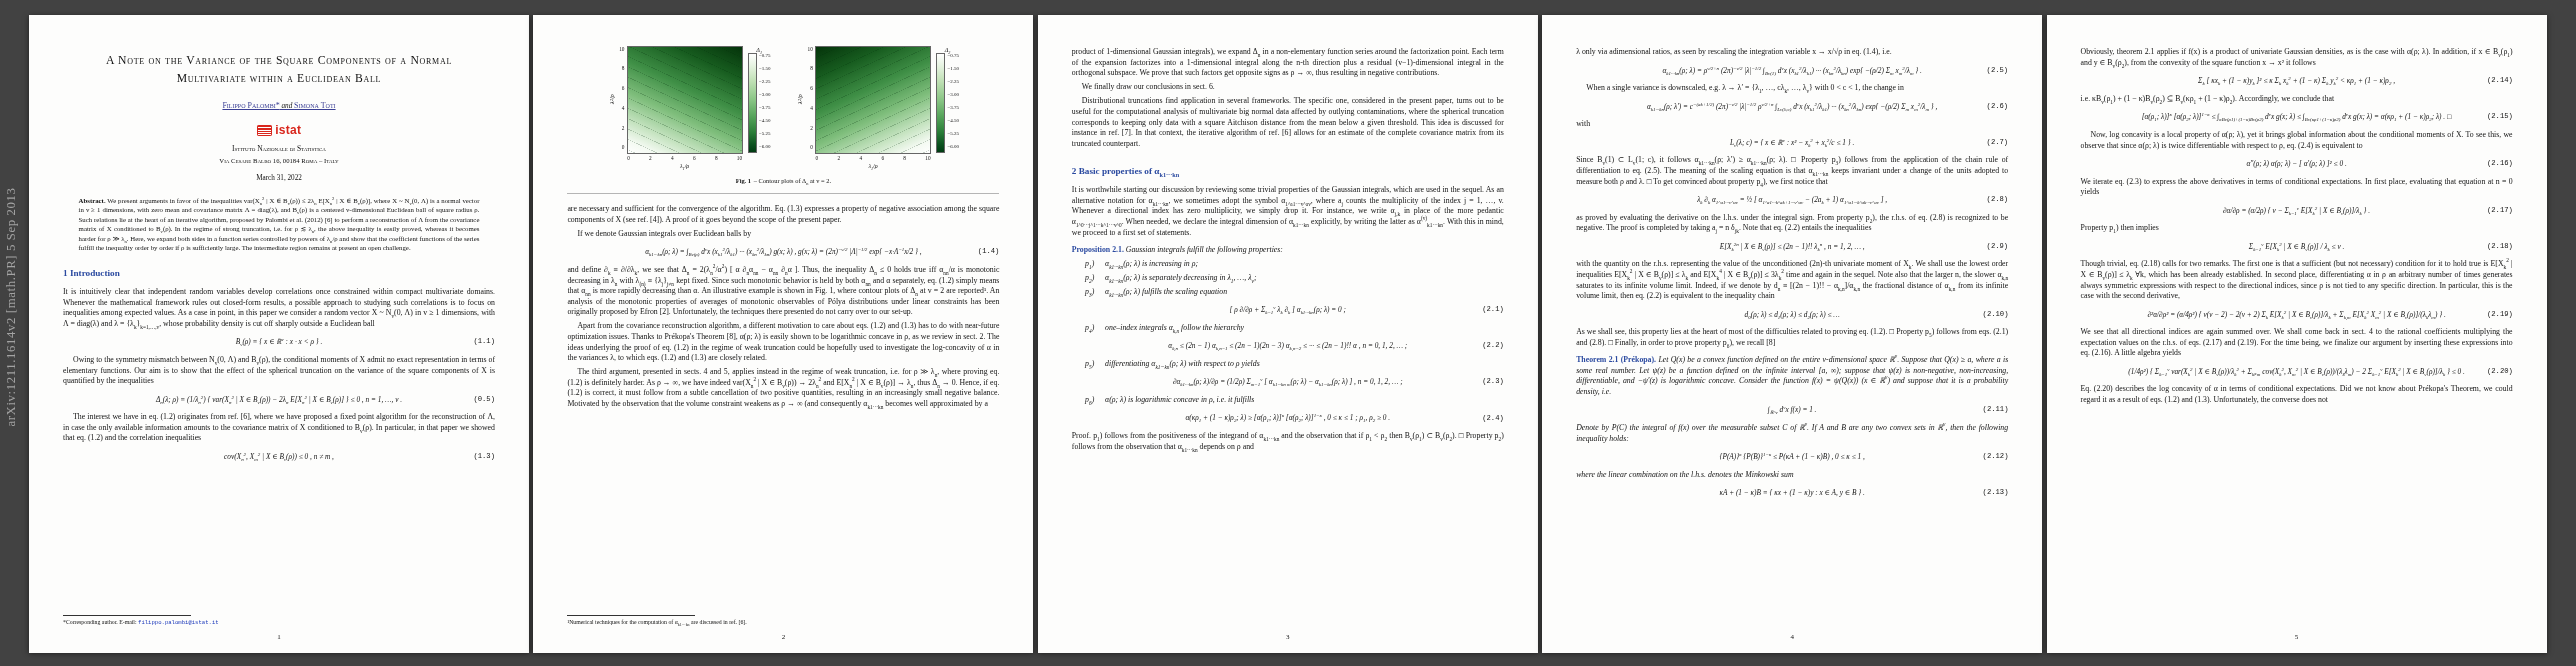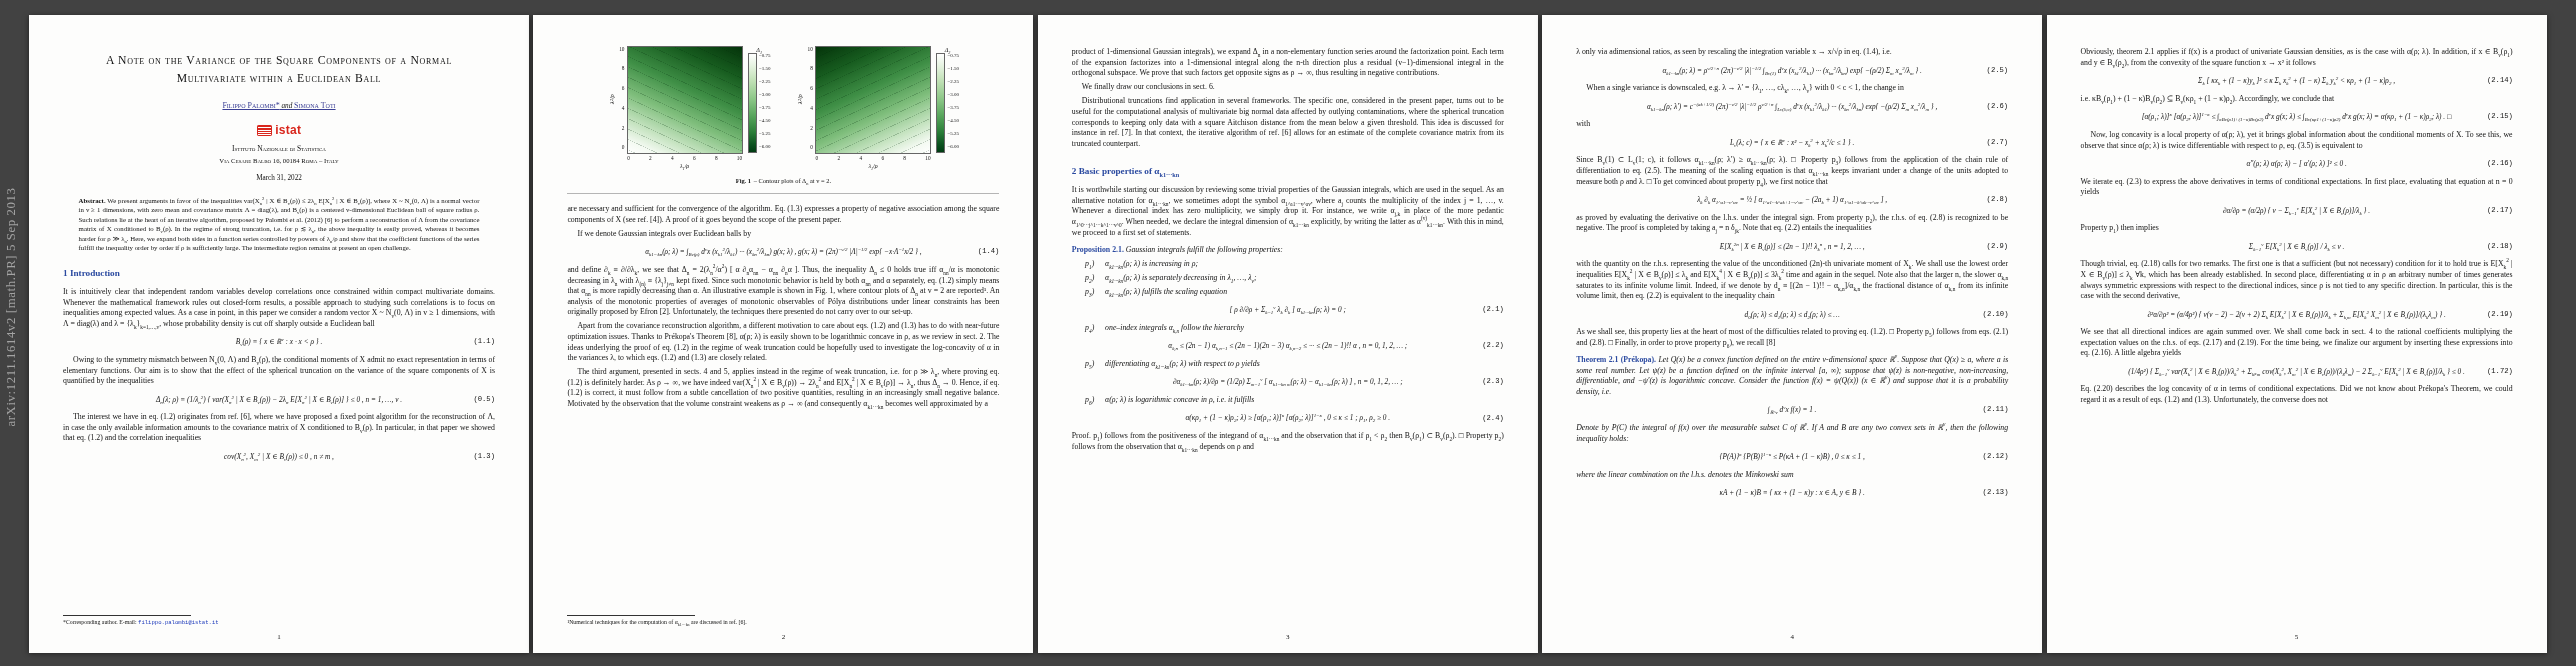--- a/index.html
+++ b/index.html
@@ -349,21 +349,21 @@
           <span class="eq-spacer"></span>
           <span class="eq-body">Σ<sub>k</sub> [ κx<sub>k</sub> + (1 − κ)y<sub>k</sub> ]² ≤ κ Σ<sub>k</sub> x<sub>k</sub><sup>2</sup> + (1 − κ) Σ<sub>k</sub> y<sub>k</sub><sup>2</sup> &lt; κρ<sub>1</sub> + (1 − κ)ρ<sub>2</sub> ,</span>
           <span class="eq-num">(2.14)</span>
         </div>
         <p class="para ni">i.e. κB<sub>v</sub>(ρ<sub>1</sub>) + (1 − κ)B<sub>v</sub>(ρ<sub>2</sub>) ⊆ B<sub>v</sub>(κρ<sub>1</sub> + (1 − κ)ρ<sub>2</sub>). Accordingly, we conclude that</p>
         <div class="eqrow">
           <span class="eq-spacer"></span>
           <span class="eq-body">[α(ρ<sub>1</sub>; λ)]<sup>κ</sup> [α(ρ<sub>2</sub>; λ)]<sup>1−κ</sup> ≤ ∫<sub>κBv(ρ1)+(1−κ)Bv(ρ2)</sub> d<sup>v</sup>x g(x; λ) ≤ ∫<sub>Bv(κρ1+(1−κ)ρ2)</sub> d<sup>v</sup>x g(x; λ) = α(κρ<sub>1</sub> + (1 − κ)ρ<sub>2</sub>; λ) .        □</span>
           <span class="eq-num">(2.15)</span>
         </div>
-        <p class="para">Now, log concavity is a local property of α(ρ; λ), yet it brings global information about the conditional moments of X. To see this, we observe that since α(ρ; λ) is twice differentiable with respect to ρ, eq. (3.5) is equivalent to</p>
+        <p class="para">Now, log concavity is a local property of α(ρ; λ), yet it brings global information about the conditional moments of X. To see this, we observe that since α(ρ; λ) is twice differentiable with respect to ρ, eq. (2.4) is equivalent to</p>
         <div class="eqrow">
           <span class="eq-spacer"></span>
           <span class="eq-body">α″(ρ; λ) α(ρ; λ) − [ α′(ρ; λ) ]² ≤ 0 .</span>
           <span class="eq-num">(2.16)</span>
         </div>
         <p class="para ni">We iterate eq. (2.3) to express the above derivatives in terms of conditional expectations. In first place, evaluating that equation at n = 0 yields</p>
         <div class="eqrow">
           <span class="eq-spacer"></span>
           <span class="eq-body">∂α/∂ρ = (α/2ρ) { v − Σ<sub>k=1</sub><sup>v</sup> E[X<sub>k</sub><sup>2</sup> | X ∈ B<sub>v</sub>(ρ)]/λ<sub>k</sub> } .</span>
           <span class="eq-num">(2.17)</span>
@@ -377,20 +377,20 @@
         <p class="para ni">Though trivial, eq. (2.18) calls for two remarks. The first one is that a sufficient (but not necessary) condition for it to hold true is E[X<sub>k</sub><sup>2</sup> | X ∈ B<sub>v</sub>(ρ)] ≤ λ<sub>k</sub> ∀k, which has been already established. In second place, differentiating α in ρ an arbitrary number of times generates always symmetric expressions with respect to the directional indices, since ρ is not tied to any specific direction. In particular, this is the case with the second derivative,</p>
         <div class="eqrow">
           <span class="eq-spacer"></span>
           <span class="eq-body">∂²α/∂ρ² = (α/4ρ²) { v(v − 2) − 2(v + 2) Σ<sub>k</sub> E[X<sub>k</sub><sup>2</sup> | X ∈ B<sub>v</sub>(ρ)]/λ<sub>k</sub> + Σ<sub>k,m</sub> E[X<sub>k</sub><sup>2</sup> X<sub>m</sub><sup>2</sup> | X ∈ B<sub>v</sub>(ρ)]/(λ<sub>k</sub>λ<sub>m</sub>) } .</span>
           <span class="eq-num">(2.19)</span>
         </div>
         <p class="para ni">We see that all directional indices are again summed over. We shall come back in sect. 4 to the rational coefficients multiplying the expectation values on the r.h.s. of eqs. (2.17) and (2.19). For the time being, we finalize our argument by inserting these expressions into eq. (2.16). A little algebra yields</p>
         <div class="eqrow">
           <span class="eq-spacer"></span>
           <span class="eq-body">(1/4ρ²) { Σ<sub>k=1</sub><sup>v</sup> var(X<sub>k</sub><sup>2</sup> | X ∈ B<sub>v</sub>(ρ))/λ<sub>k</sub><sup>2</sup> + Σ<sub>k≠m</sub> cov(X<sub>k</sub><sup>2</sup>, X<sub>m</sub><sup>2</sup> | X ∈ B<sub>v</sub>(ρ))/(λ<sub>k</sub>λ<sub>m</sub>) − 2 Σ<sub>k=1</sub><sup>v</sup> E[X<sub>k</sub><sup>2</sup> | X ∈ B<sub>v</sub>(ρ)]/λ<sub>k</sub> } ≤ 0 .</span>
-          <span class="eq-num">(1.72)</span>
+          <span class="eq-num">(2.20)</span>
         </div>
         <p class="para ni">Eq. (2.20) describes the log concavity of α in terms of conditional expectations. Did we not know about Prékopa's Theorem, we could regard it as a result of eqs. (1.2) and (1.3). Unfortunately, the converse does not</p>
         <div class="pagenum">5</div>
       </div>
     </div>
 </div>
 
 
 </body></html>

